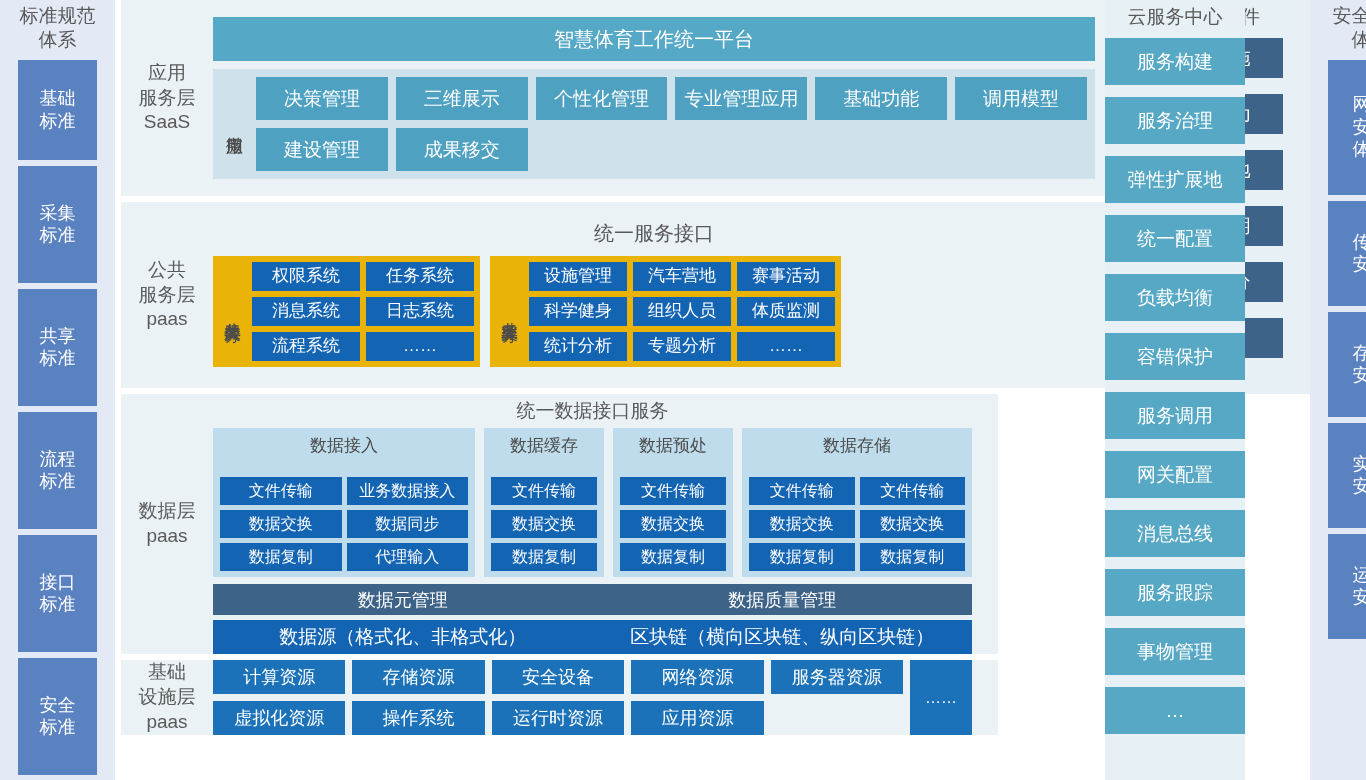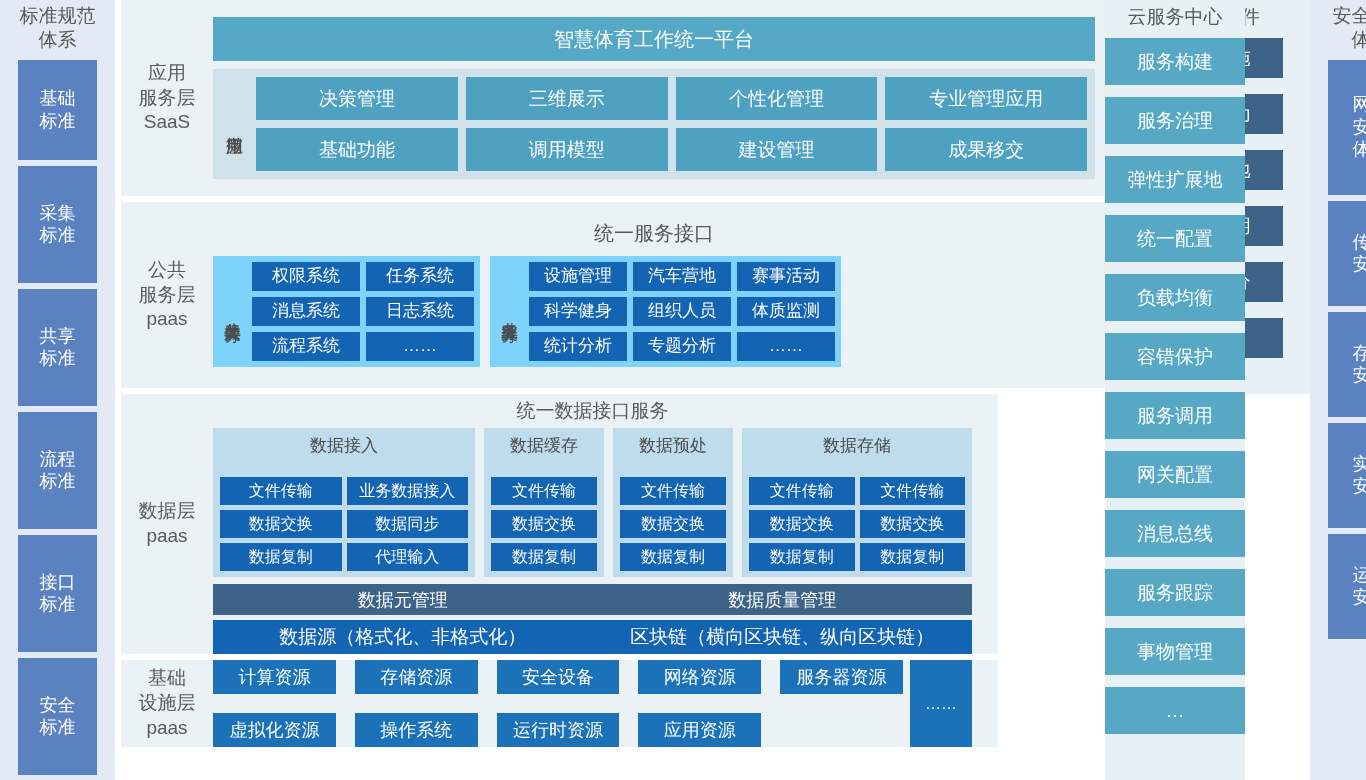--- a/index.html
+++ b/index.html
@@ -63,30 +63,30 @@
   .app-group {
     background: #CFE2EB; padding: 8px; display: flex; gap: 8px;
     align-items: stretch;
   }
   .vlabel {
     writing-mode: vertical-rl; text-orientation: upright;
     font-size: 17px; color: #4b4b4b; letter-spacing: 1px;
     display: flex; align-items: center; justify-content: center;
     flex: 0 0 auto; padding: 0 2px;
   }
-  .app-grid { flex: 1 1 auto; display: grid; grid-template-columns: repeat(4, 1fr); gap: 8px; }
+  .app-grid { flex: 1 1 auto; display: grid; grid-template-columns: repeat(6, 1fr); gap: 8px; }
   .app-grid .tile { background: #4FA1C2; font-size: 19px; height: 43px; }
 
   
   .svc-banner {
     background: #EAF2F6; color: #595959; font-size: 20px;
     height: 36px; display: flex; align-items: center; justify-content: center;
   }
   .svc-row { display: flex; gap: 10px; padding: 4px 0 8px 0; }
-  .svc-group { background: #7dd3fc; padding: 6px; display: flex; gap: 6px; }
+  .svc-group { background: #eab308; padding: 6px; display: flex; gap: 6px; }
   .svc-grid { display: grid; gap: 6px; }
   .svc-grid.two { grid-template-columns: repeat(2, 108px); }
   .svc-grid.three { grid-template-columns: repeat(3, 98px); }
   .svc-grid .tile { background: #1464B4; font-size: 17px; height: 29px; }
 
   
   .data-banner {
     color: #595959; font-size: 19px; height: 34px;
     display: flex; align-items: center; justify-content: center;
   }
@@ -100,21 +100,21 @@
   .data-bars { display: flex; margin-top: 7px; }
   .data-bar-col { flex: 1 1 0; display: flex; flex-direction: column; gap: 5px; }
   .bar-dark { background: #3E6389; color: #fff; font-size: 18px; height: 31px;
               display: flex; align-items: center; justify-content: center; }
   .bar-blue { background: #1464B4; color: #fff; font-size: 19px; height: 34px;
               display: flex; align-items: center; justify-content: center; }
 
   
   .infra-wrap { display: flex; gap: 7px; align-items: stretch; }
   .infra-grid { flex: 1 1 auto; display: grid; grid-template-columns: repeat(5, 1fr);
-                grid-template-rows: repeat(2, 34px); gap: 19px; }
+                grid-template-rows: repeat(2, 34px); gap: 7px; }
   .infra-grid .tile { background: #1B72B8; font-size: 18px; }
   .infra-more { flex: 0 0 62px; background: #1B72B8; color: #fff; font-size: 16px;
                 display: flex; align-items: center; justify-content: center; }
 
   
   .micro-col {
     flex: 0 0 195px; background: #E7F1F5; padding: 4px 0 0 0;
     display: flex; flex-direction: column; align-items: center;
     margin-left: 6px;
   }

